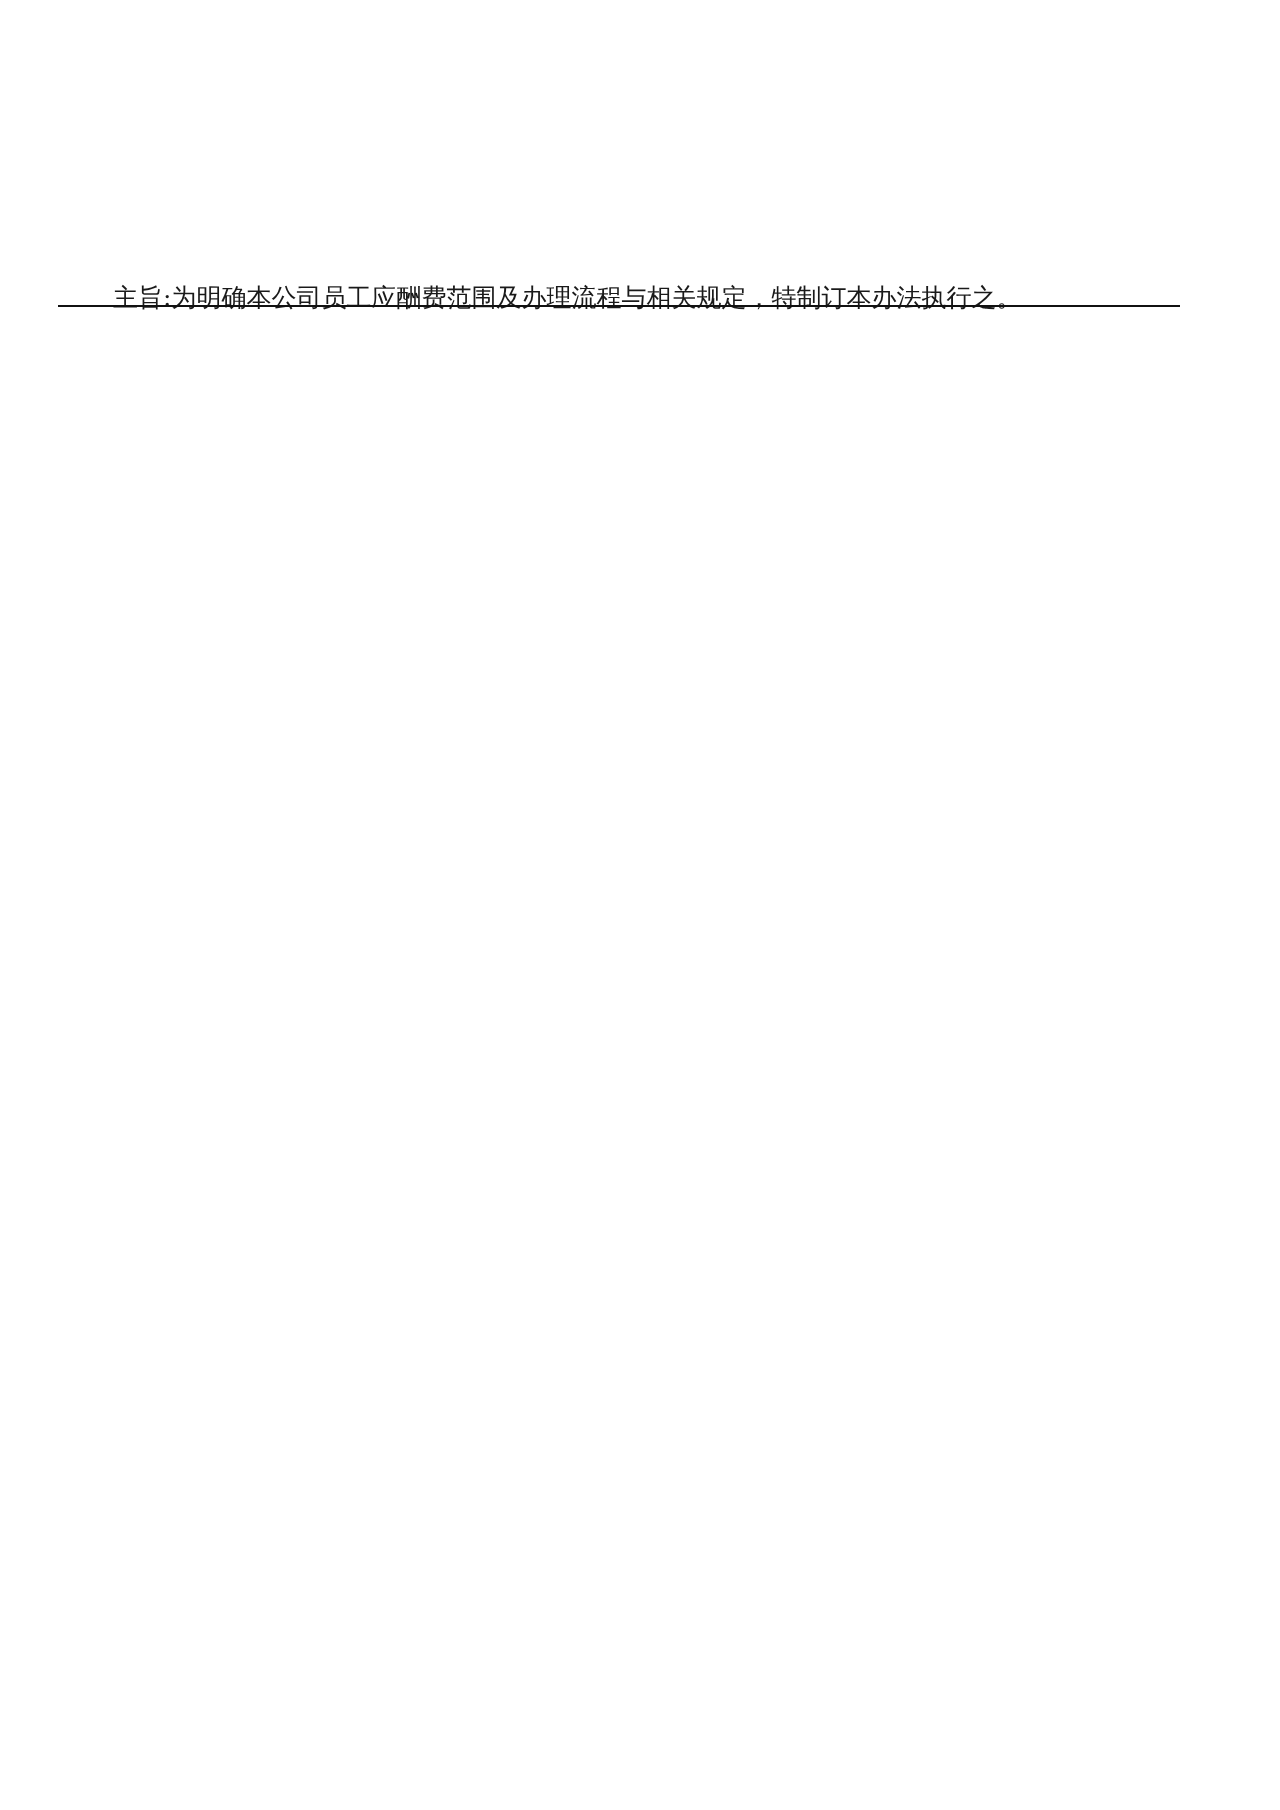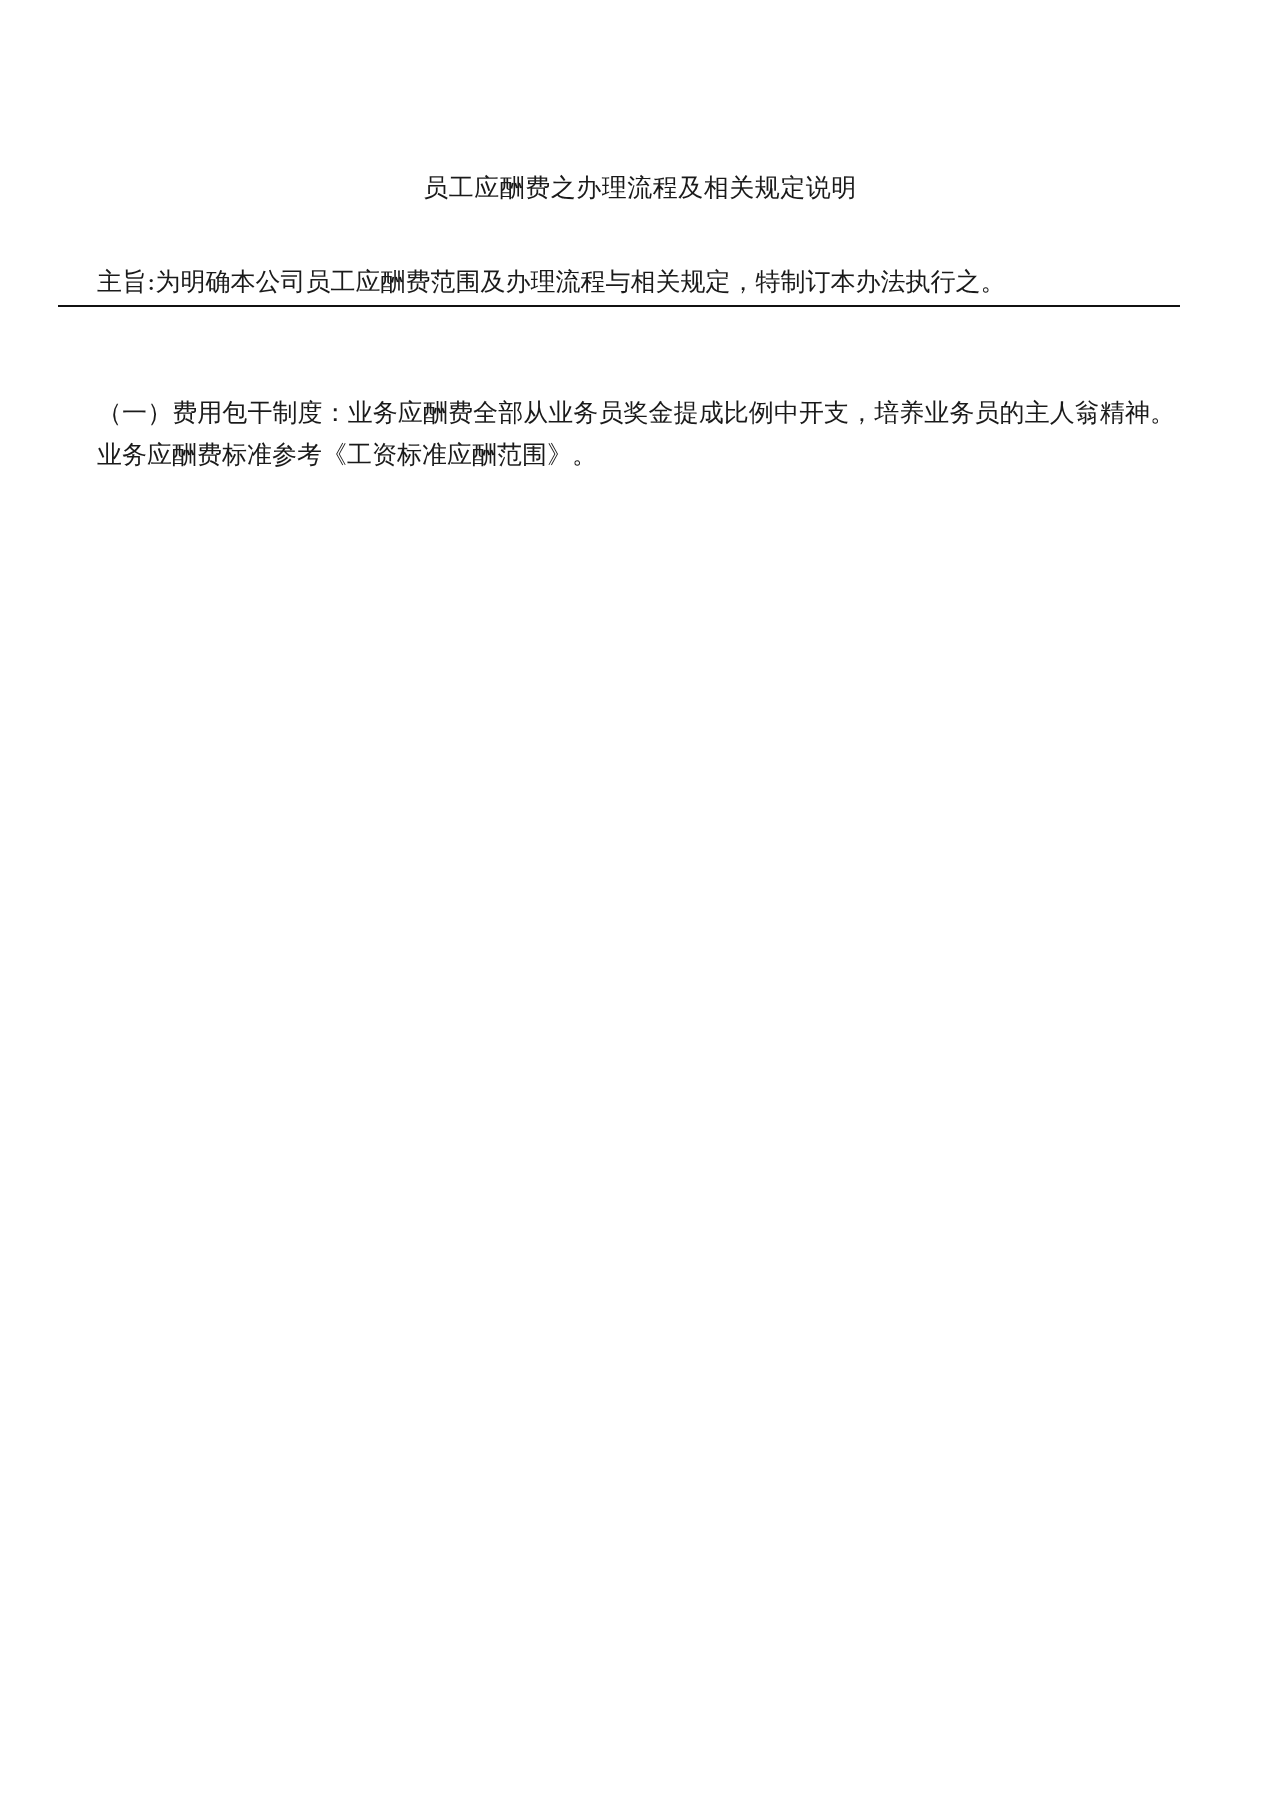--- a/index.html
+++ b/index.html
@@ -34,21 +34,21 @@
       letter-spacing: 0.5px;
       margin: 0;
       font-weight: normal;
     }
     .purpose {
       position: absolute;
       top: 266px;
       left: 97px;
       font-size: 25px;
       line-height: 32px;
-      margin: 0;
+      margin: 16px;
       white-space: nowrap;
     }
     .rule {
       position: absolute;
       top: 305px;
       left: 58px;
       width: 1122px;
       height: 2px;
       background: #111111;
     }
@@ -68,25 +68,23 @@
     }
     .para-label {
       font-weight: normal;
     }
   </style>
 </head>
 <body>
 
 <div class="page">
 
-  <h1 class="doc-title">员工应酬费之办理流程及相关规定说明</h1>
 
   <p class="purpose"><span>主旨:</span><span>为明确本公司员工应酬费范围及办理流程与相关规定，特制订本办法执行之。</span></p>
 
   <div class="rule"></div>
 
   <div class="body">
 
-    <p class="para"><span class="para-label">（一）</span><span class="para-label">费用包干制度：</span><span>业务应酬费全部从业务员奖金提成比例中开支，培养业务员的主人翁精神。业务应酬费标准参考《工资标准应酬范围》。</span></p>
 
 
   </div>
 </div>
 
 </body></html>

